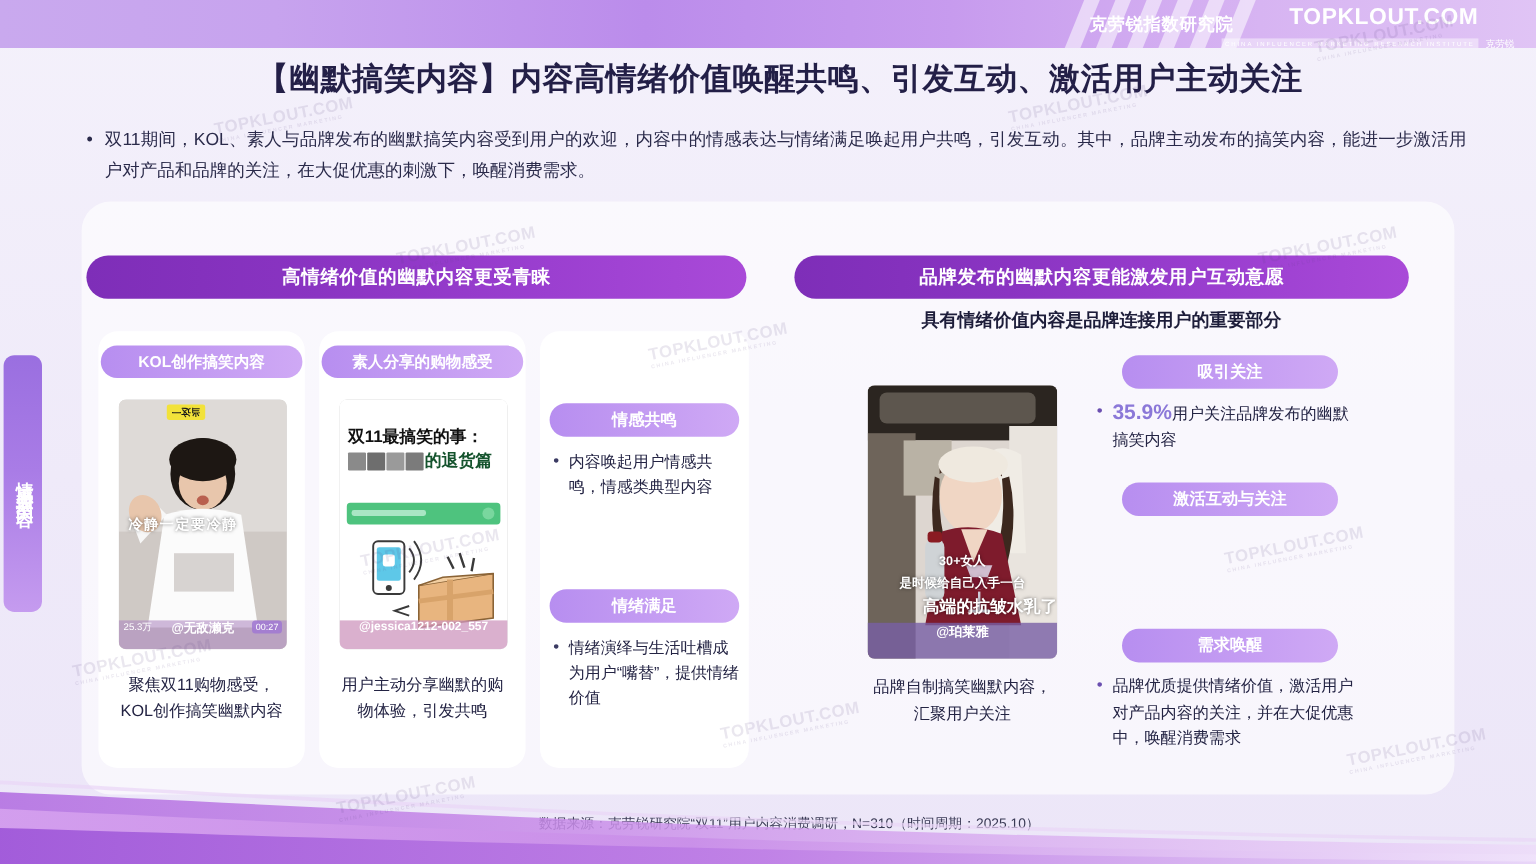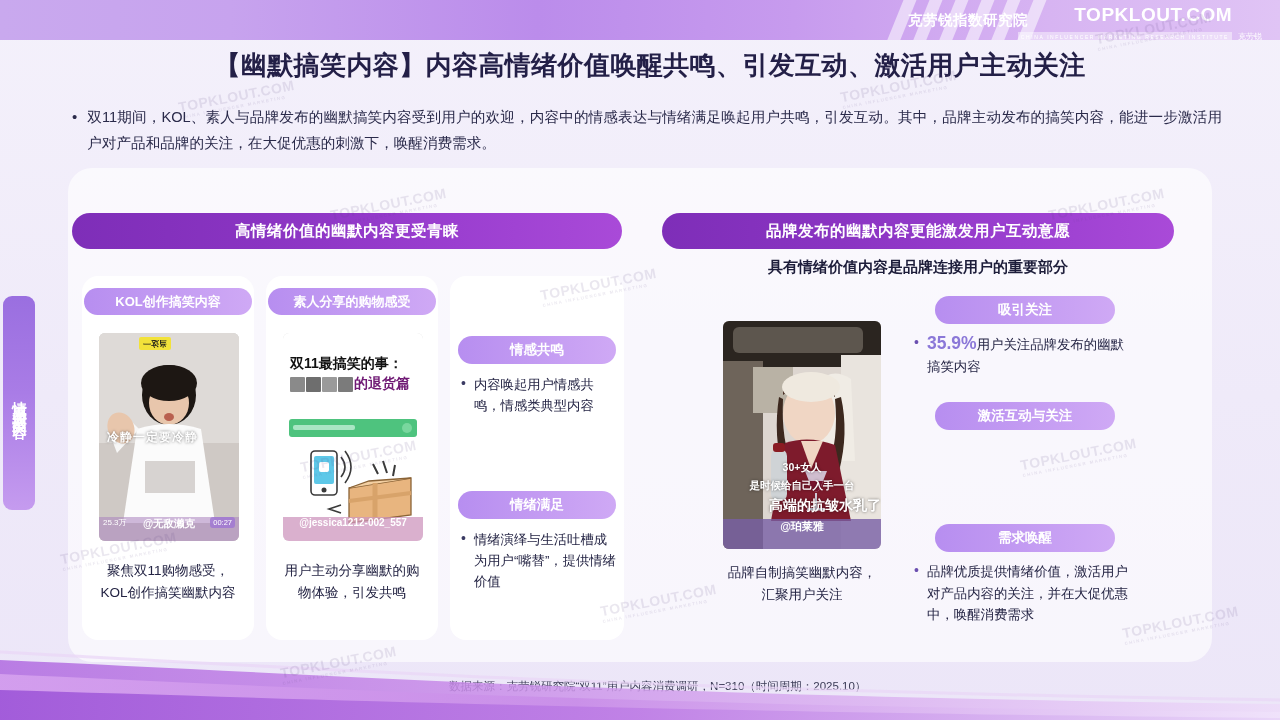--- a/index.html
+++ b/index.html
@@ -292,21 +292,21 @@
     <path d="M66 168 L128 160" stroke="#d8a36a" stroke-width="4"></path>
     <path d="M100 128 L104 140 M112 132 L110 143 M90 131 L95 141" stroke="#3a3a3a" stroke-width="2"></path>
     <path d="M58 172 L46 176 L58 180" stroke="#3a3a3a" stroke-width="1.6" fill="none"></path>
   </svg>
   <div class="ov-text" style="left:7px; top:20px; font-size:14px; color:#111; text-shadow:none; line-height:20px;">双11最搞笑的事：</div>
   <div style="position:absolute; left:7px; top:42px; display:flex; align-items:center; gap:1px;">
     <span style="display:inline-block;width:15px;height:15px;background:#8a8a8a;border-radius:1px;"></span>
     <span style="display:inline-block;width:15px;height:15px;background:#6e6e6e;border-radius:1px;"></span>
     <span style="display:inline-block;width:15px;height:15px;background:#9a9a9a;border-radius:1px;"></span>
     <span style="display:inline-block;width:15px;height:15px;background:#7b7b7b;border-radius:1px;"></span>
-    <span style="font-size:14px;font-weight:bold;color:#701a75;">的退货篇</span>
+    <span style="font-size:14px;font-weight:bold;color:#14532d;">的退货篇</span>
   </div>
   <div class="tb-bar" style="background:rgba(205,150,190,.75);">
     <span style="font-size:10px;">@jessica1212-002_557</span>
   </div>
 </div>
 
 <div class="caption" id="cap-kol" style="white-space:pre-line">聚焦双11购物感受，
 KOL创作搞笑幽默内容</div>
 <div class="caption" id="cap-ugc" style="white-space:pre-line">用户主动分享幽默的购
 物体验，引发共鸣</div>

